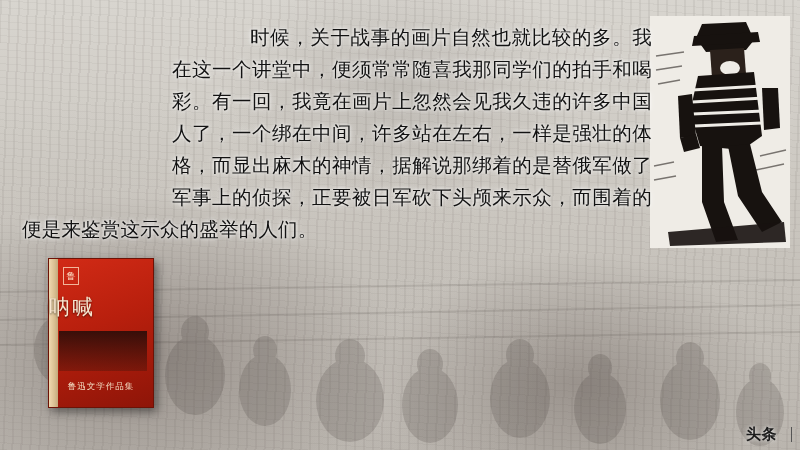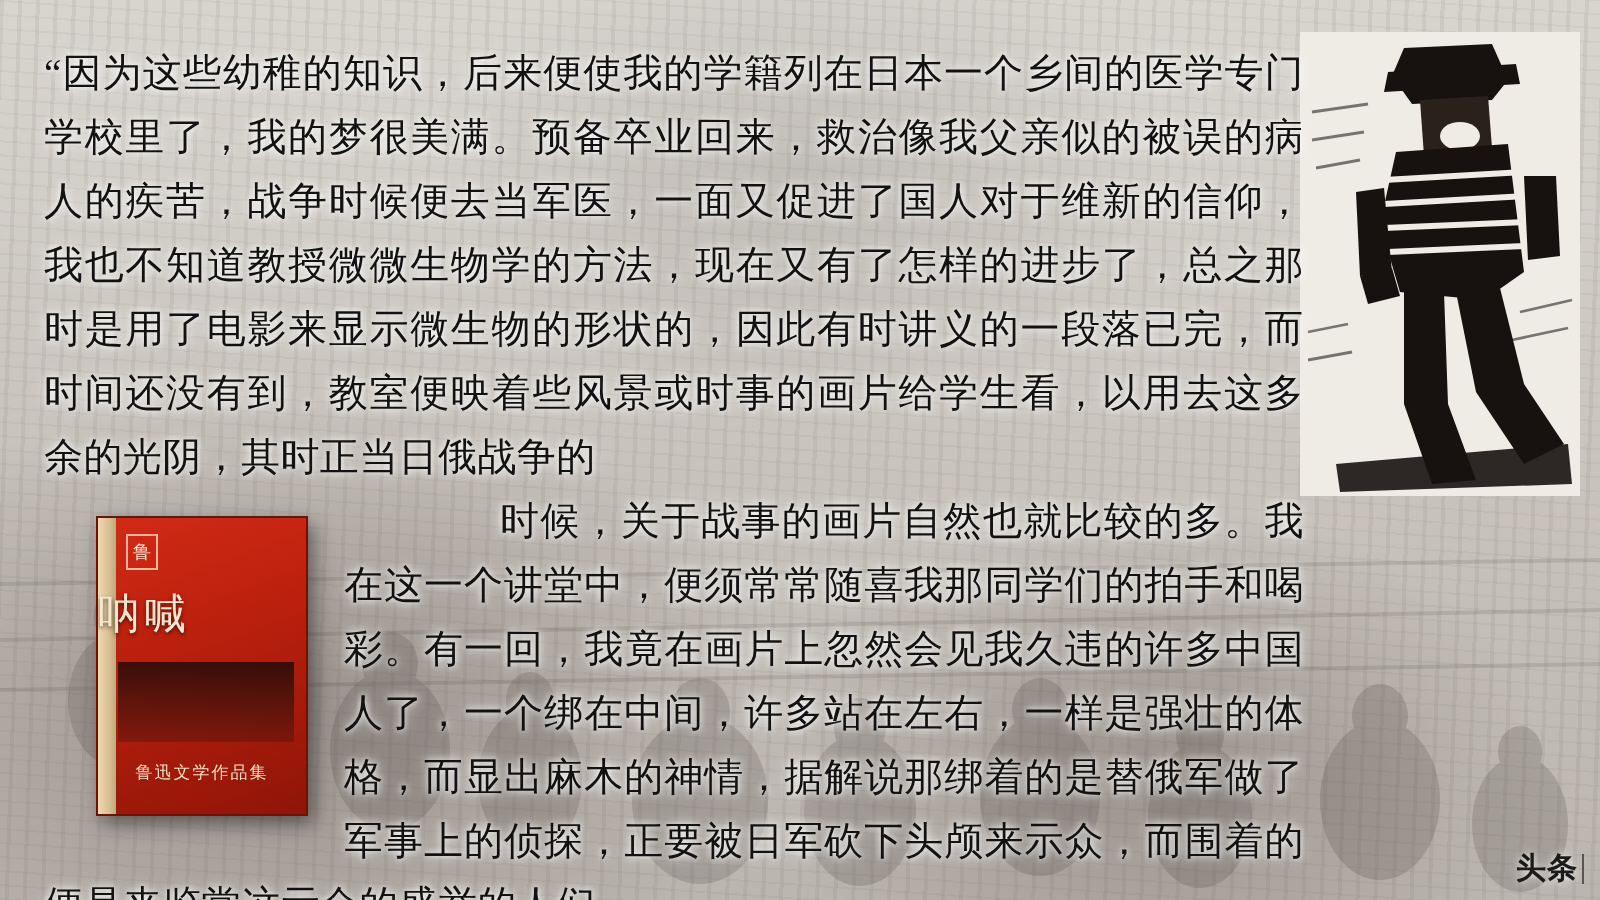--- a/index.html
+++ b/index.html
@@ -153,21 +153,21 @@
     letter-spacing: 1px;
   }
 
   
   .watermark {
     position: absolute;
     right: 8px;
     bottom: 6px;
     display: flex;
     align-items: center;
-    gap: 2px;
+    gap: 14px;
     font-family: "Liberation Sans", sans-serif;
     font-size: 15px;
     color: #1b1b1b;
     text-shadow: 0 0 4px rgba(255,255,255,0.9);
   }
   .watermark .brand {
     font-weight: bold;
     letter-spacing: 0.5px;
   }
   .watermark .bar {
@@ -267,21 +267,20 @@
 
   <div class="book">
     <div class="edge"></div>
     <div class="cap">鲁</div>
     <div class="title">呐喊</div>
     <div class="band"></div>
     <div class="sub">鲁迅文学作品集</div>
   </div>
 
   <div class="article">
-    <p class="p1">“因为这些幼稚的知识，后来便使我的学籍列在日本一个乡间的医学专门学校里了，我的梦很美满。预备卒业回来，救治像我父亲似的被误的病人的疾苦，战争时候便去当军医，一面又促进了国人对于维新的信仰，我也不知道教授微微生物学的方法，现在又有了怎样的进步了，总之那时是用了电影来显示微生物的形状的，因此有时讲义的一段落已完，而时间还没有到，教室便映着些风景或时事的画片给学生看，以用去这多余的光阴，其时正当日俄战争的</p>
     <div class="wrap-left"></div>
     <p class="p2">时候，关于战事的画片自然也就比较的多。我在这一个讲堂中，便须常常随喜我那同学们的拍手和喝彩。有一回，我竟在画片上忽然会见我久违的许多中国人了，一个绑在中间，许多站在左右，一样是强壮的体格，而显出麻木的神情，据解说那绑着的是替俄军做了军事上的侦探，正要被日军砍下头颅来示众，而围着的便是来鉴赏这示众的盛举的人们。</p>
   </div>
 
   <div class="watermark">
     <span class="brand">头条</span>
     <span class="bar"></span>
   </div>
 
 </div>

